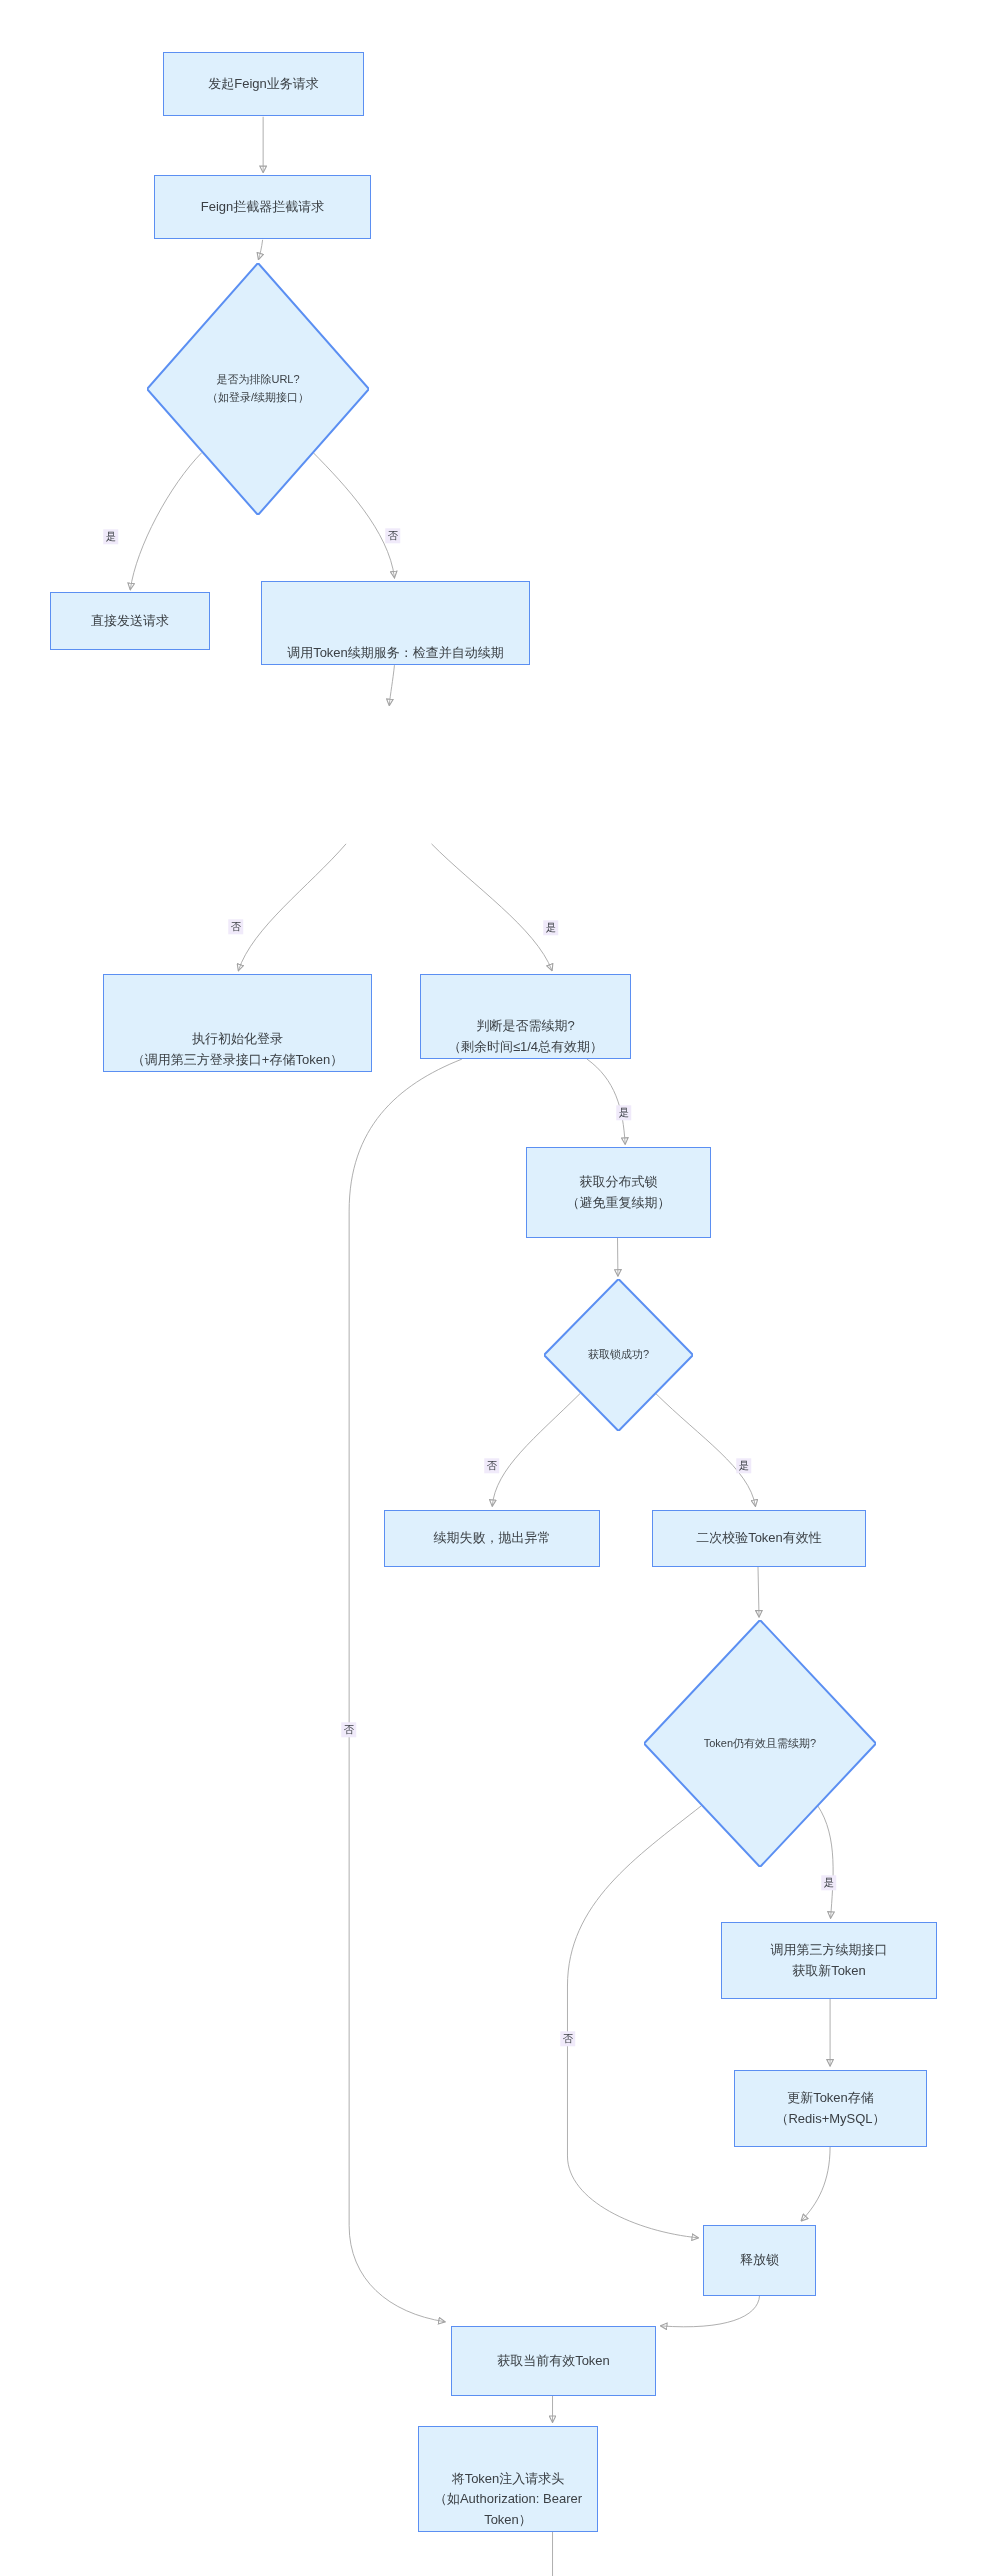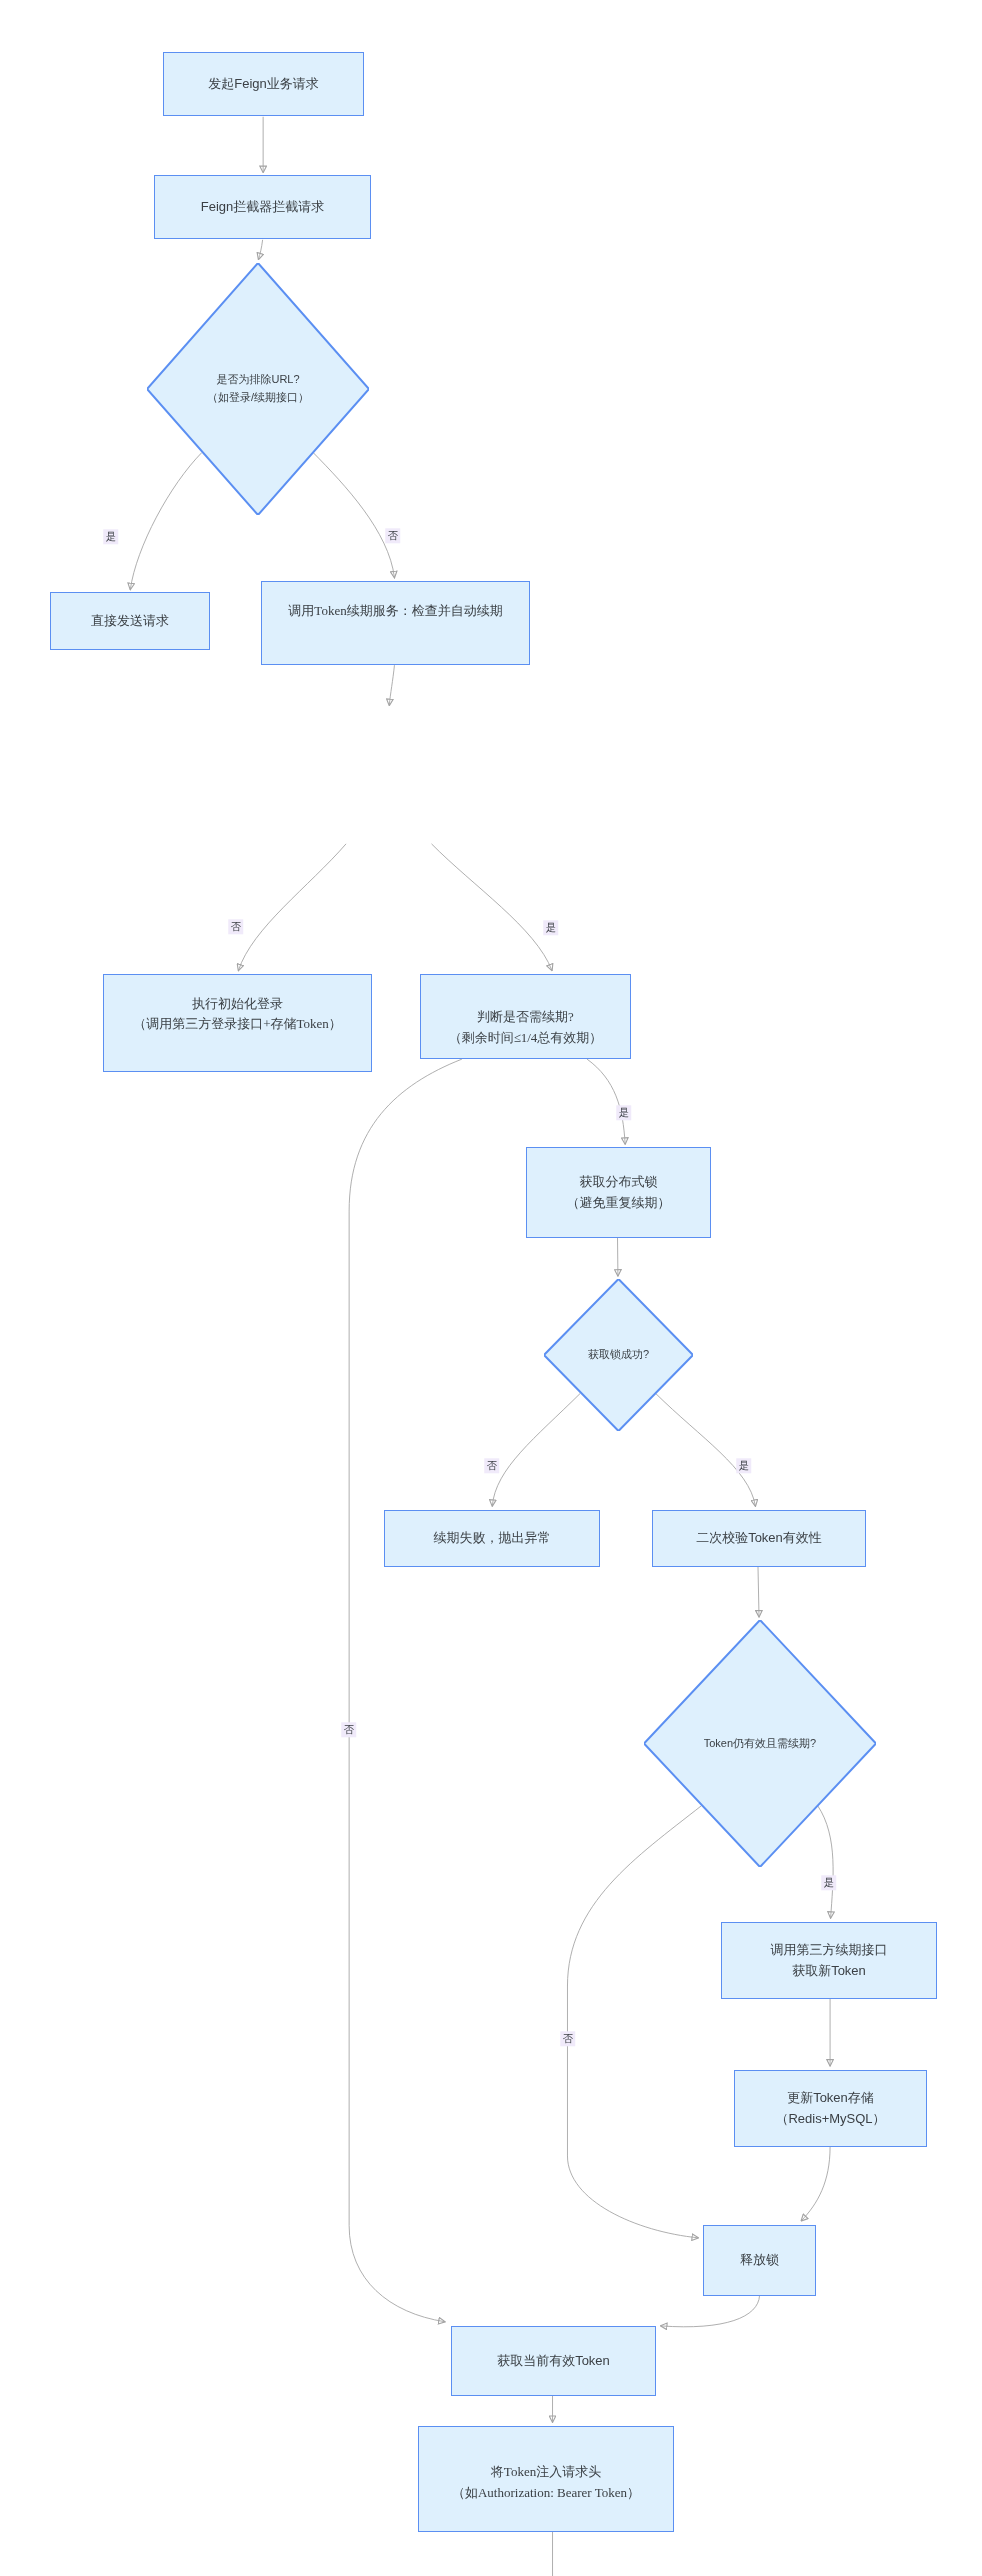--- a/index.html
+++ b/index.html
@@ -15,21 +15,21 @@
     font-family:"Liberation Sans","DejaVu Sans",sans-serif;color:var(--text);
   }
   #edges{position:absolute;left:0;top:0;width:982px;height:2903px;}
   #edges path{fill:none;stroke:var(--edge);stroke-width:1.7px;}
   .node{
     position:absolute;box-sizing:border-box;background:var(--node-fill);
     border:1px solid var(--node-border);
     display:flex;flex-direction:column;align-items:center;justify-content:center;
     text-align:center;font-size:13px;line-height:1.6;color:var(--text);
   }
-  .node.high{justify-content:flex-start;padding-top:18.5px;font-family:Liberation Serif, serif;}
+  .node.high{justify-content:flex-end;padding-top:18.5px;}
   .diamond{
     position:absolute;box-sizing:border-box;
     display:flex;align-items:center;justify-content:center;text-align:center;
     font-size:11px;line-height:1.6;color:var(--text);
   }
   .diamond > svg{position:absolute;left:0;top:0;width:100%;height:100%;}
   .diamond > svg polygon{fill:var(--node-fill);stroke:var(--node-border);stroke-width:2px;vector-effect:non-scaling-stroke;}
   .dtext{position:relative;z-index:1;}
   .edge-label{
     position:absolute;transform:translate(-50%,-50%);
@@ -147,21 +147,21 @@
   </div>
 
   <div class="node" style="left:703px;top:2225px;width:113px;height:71px">
     <div>释放锁</div>
   </div>
 
   <div class="node" style="left:451px;top:2326px;width:205px;height:70px">
     <div>获取当前有效Token</div>
   </div>
 
-  <div class="node high" style="left:418px;top:2426px;width:256px;height:106px;padding-top:35px">
+  <div class="node high" style="left:418px;top:2426px;width:180px;height:106px;padding-top:35px">
     <div>将Token注入请求头</div>
     <div>（如Authorization: Bearer Token）</div>
   </div>
 
   <div class="edge-label" style="left:111px;top:537px">是</div>
   <div class="edge-label" style="left:393px;top:536px">否</div>
   <div class="edge-label" style="left:236px;top:927px">否</div>
   <div class="edge-label" style="left:551px;top:928px">是</div>
   <div class="edge-label" style="left:624px;top:1113px">是</div>
   <div class="edge-label" style="left:349px;top:1730px">否</div>

